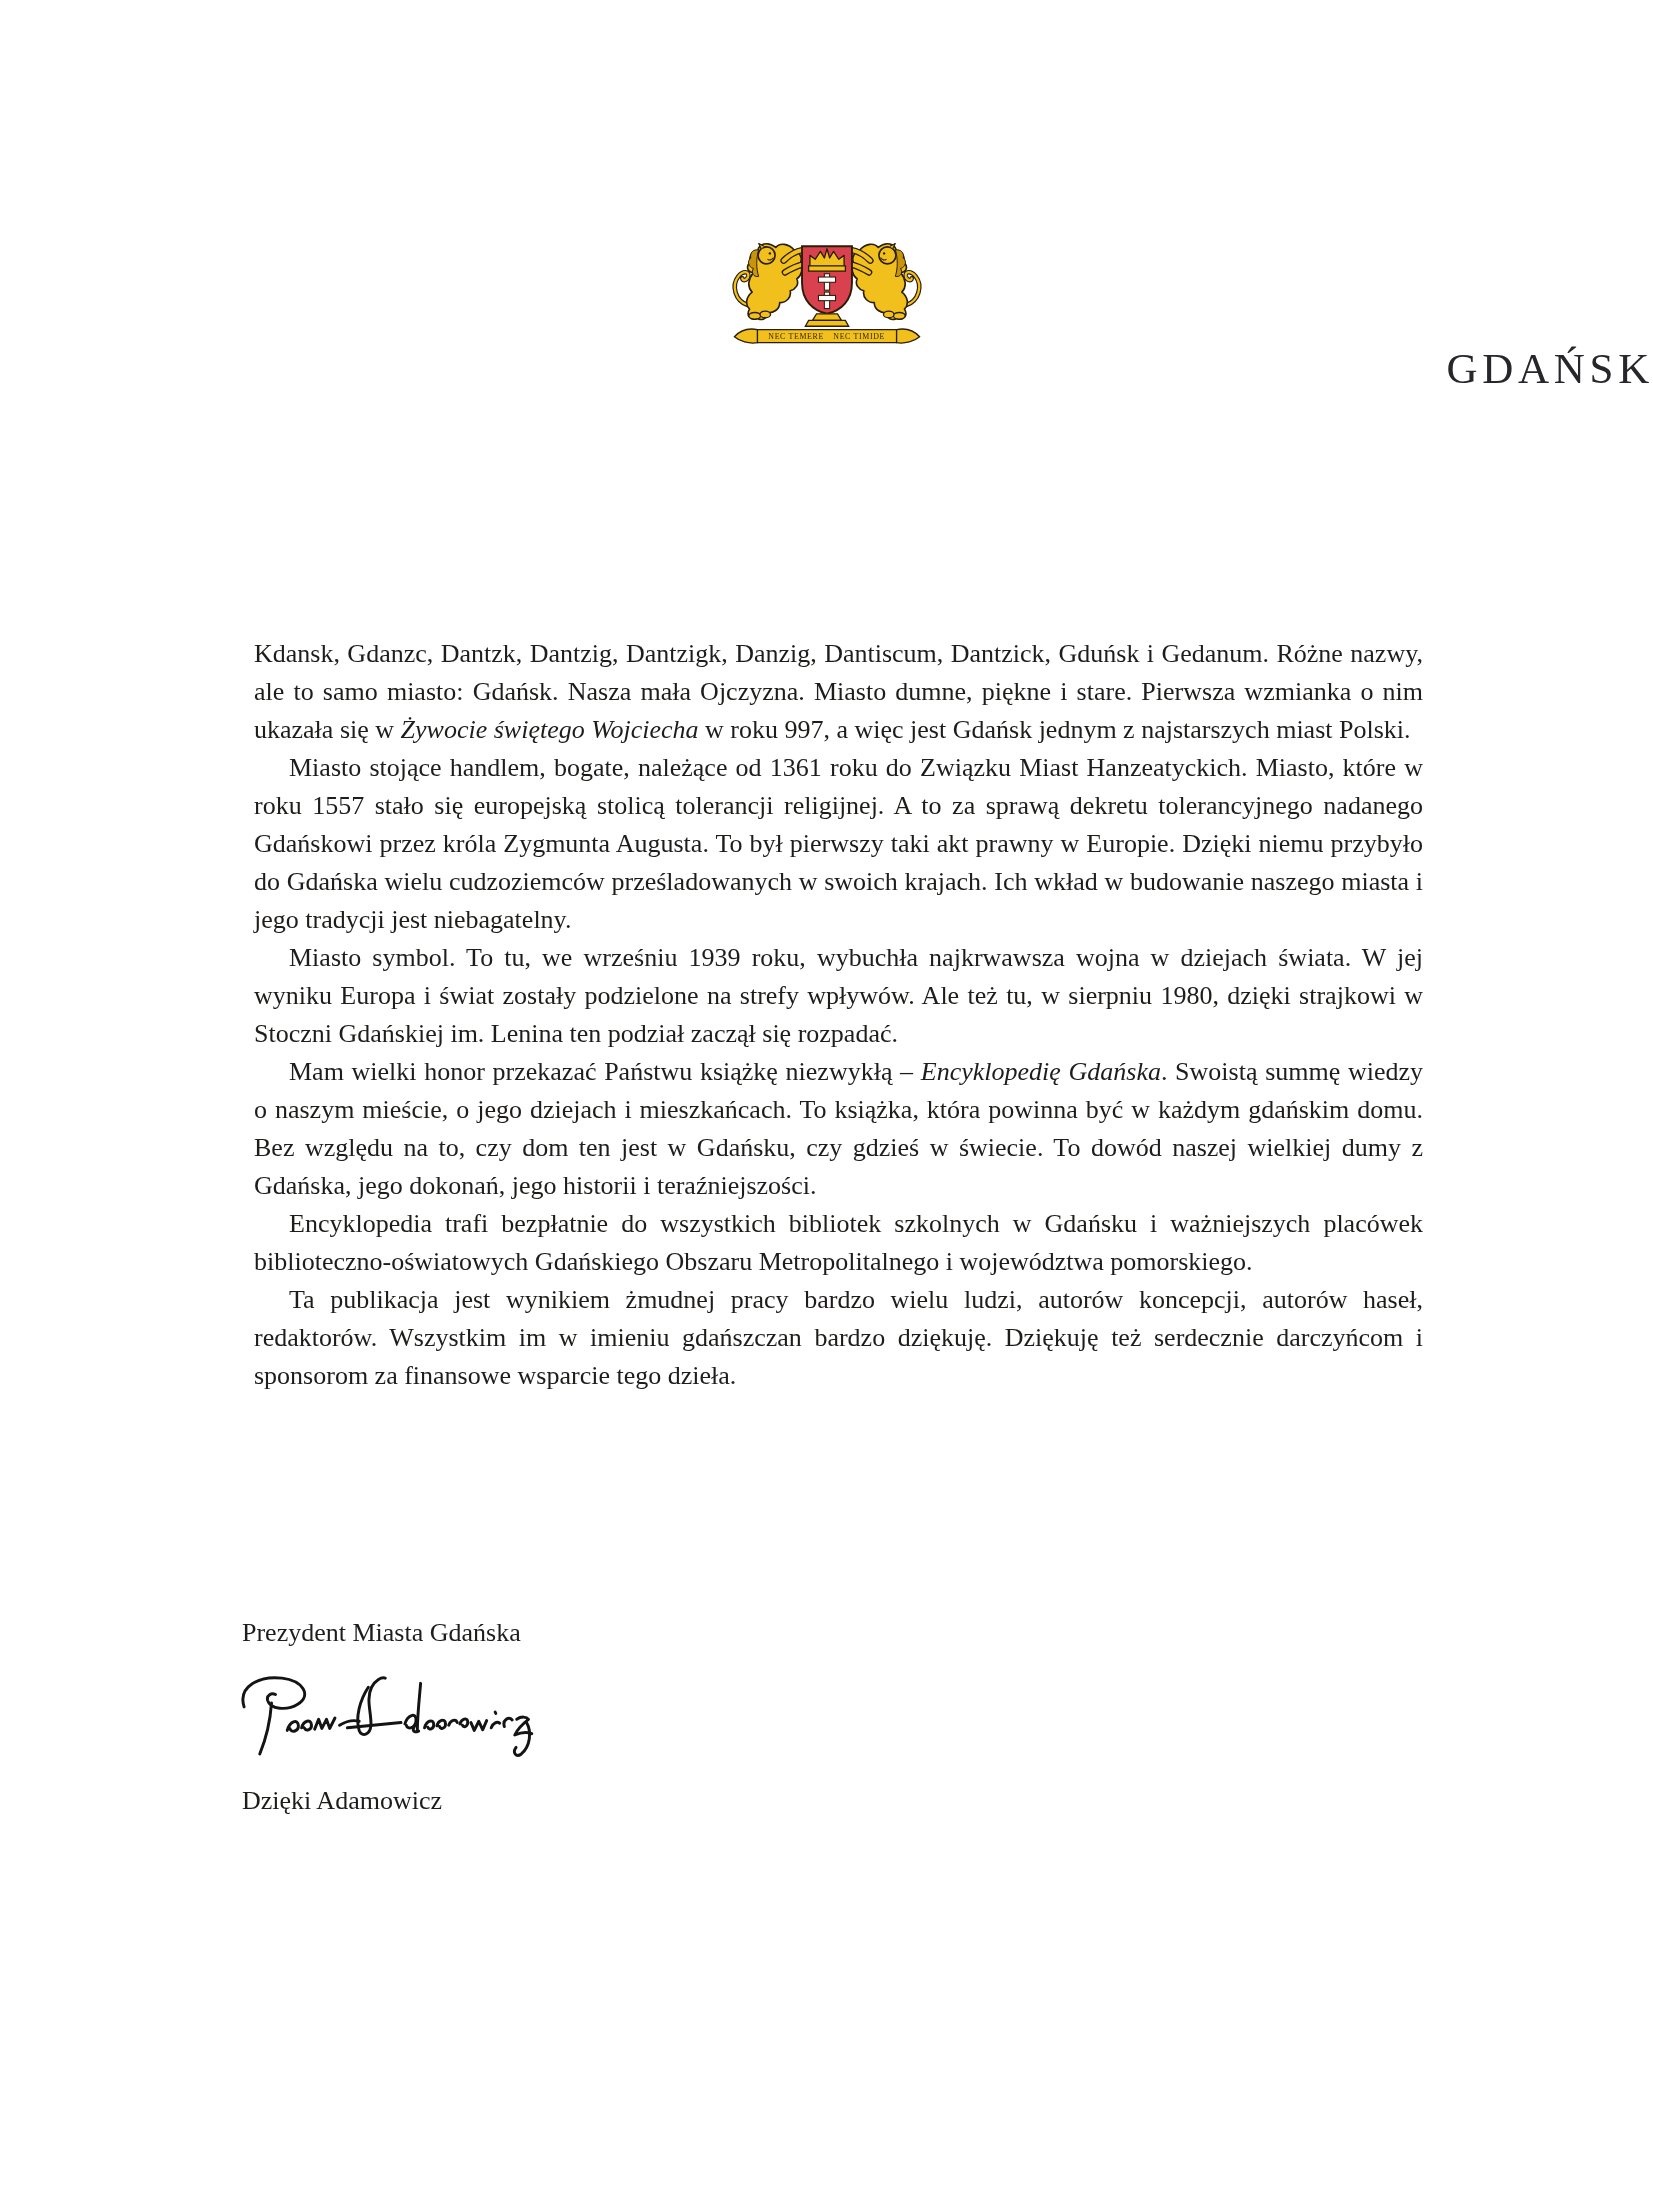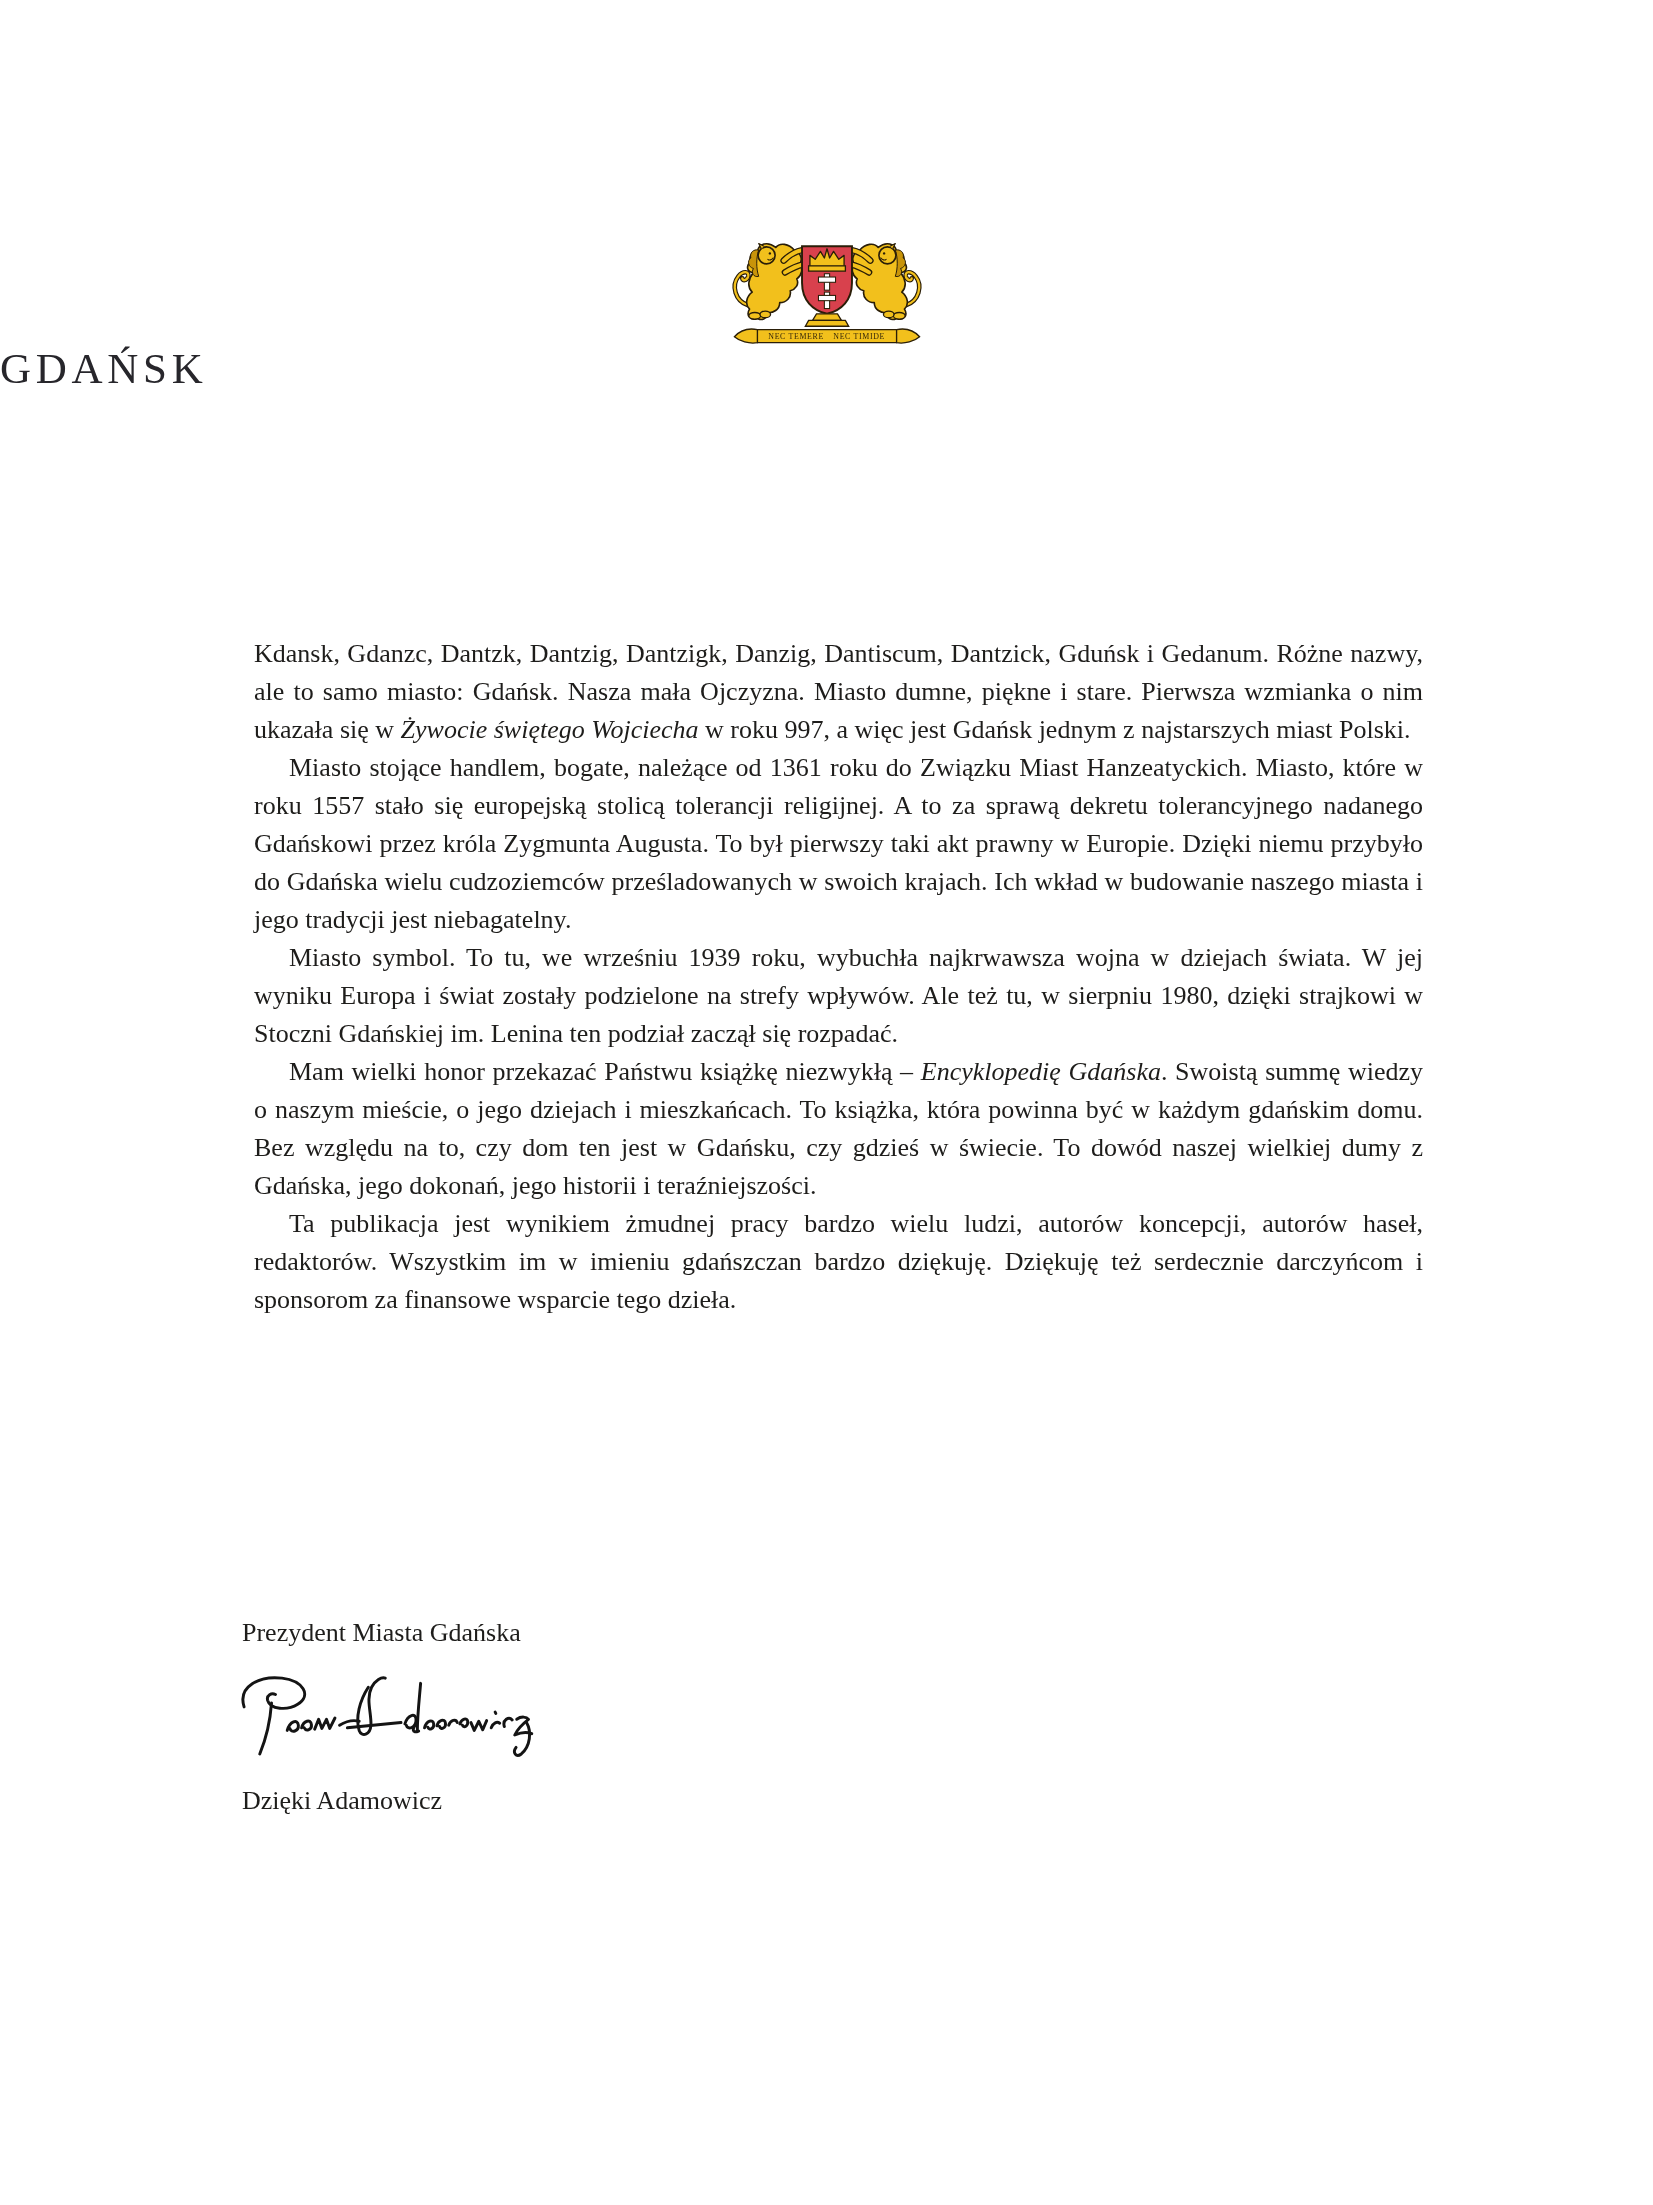--- a/index.html
+++ b/index.html
@@ -10,21 +10,21 @@
     position:relative;
     color:#1e1d1b;
   }
   .page{position:absolute;inset:0;background:#ffffff;}
   .crest{
     position:absolute;top:233px;left:50%;transform:translateX(-50%);
     width:197px;height:113px;
   }
   .city-name{
     position:absolute;top:344px;left:0;width:100%;
-    text-align:left;
+    text-align:right;
     font-size:43px;letter-spacing:4.7px;
     color:#27262b;
     font-family:"Liberation Serif", serif;
   }
   .letter-body{
     position:absolute;left:254px;top:635px;width:1169px;
     font-size:26px;line-height:38px;
     text-align:justify;
     color:#1e1d1b;
   }
@@ -105,20 +105,21 @@
     <text x="199" y="161" text-anchor="middle" font-size="12" letter-spacing="1" font-family="Liberation Serif, serif" fill="#2a1e08">NEC TIMIDE</text>
   </svg>
 
   <div class="city-name">GDAŃSK</div>
 
   <div class="letter-body">
       <p><span>Kdansk, Gdanzc, Dantzk, Dantzig, Dantzigk, Danzig, Dantiscum, Dantzick, Gduńsk i Gedanum. Różne nazwy, ale to samo miasto: Gdańsk. Nasza mała Ojczyzna. Miasto dumne, piękne i stare. Pierwsza wzmianka o nim ukazała się w </span><em>Żywocie świętego Wojciecha</em><span> w roku 997, a więc jest Gdańsk jednym z najstarszych miast Polski.</span></p>
       <p class="indent"><span>Miasto stojące handlem, bogate, należące od 1361 roku do Związku Miast Hanzeatyckich. Miasto, które w roku 1557 stało się europejską stolicą tolerancji religijnej. A to za sprawą dekretu tolerancyjnego nadanego Gdańskowi przez króla Zygmunta Augusta. To był pierwszy taki akt prawny w Europie. Dzięki niemu przybyło do Gdańska wielu cudzoziemców prześladowanych w swoich krajach. Ich wkład w budowanie naszego miasta i jego tradycji jest niebagatelny.</span></p>
       <p class="indent"><span>Miasto symbol. To tu, we wrześniu 1939 roku, wybuchła najkrwawsza wojna w dziejach świata. W jej wyniku Europa i świat zostały podzielone na strefy wpływów. Ale też tu, w sierpniu 1980, dzięki strajkowi w Stoczni Gdańskiej im. Lenina ten podział zaczął się rozpadać.</span></p>
       <p class="indent"><span>Mam wielki honor przekazać Państwu książkę niezwykłą – </span><em>Encyklopedię Gdańska</em><span>. Swoistą summę wiedzy o naszym mieście, o jego dziejach i mieszkańcach. To książka, która powinna być w każdym gdańskim domu. Bez względu na to, czy dom ten jest w Gdańsku, czy gdzieś w świecie. To dowód naszej wielkiej dumy z Gdańska, jego dokonań, jego historii i teraźniejszości.</span></p>
+      <p class="indent"><span>Encyklopedia trafi bezpłatnie do wszystkich bibliotek szkolnych w Gdańsku i ważniejszych placówek biblioteczno-oświatowych Gdańskiego Obszaru Metropolitalnego i województwa pomorskiego.</span></p>
       <p class="indent"><span>Ta publikacja jest wynikiem żmudnej pracy bardzo wielu ludzi, autorów koncepcji, autorów haseł, redaktorów. Wszystkim im w imieniu gdańszczan bardzo dziękuję. Dziękuję też serdecznie darczyńcom i sponsorom za finansowe wsparcie tego dzieła.</span></p>
     </div>
 
   <div class="signoff-title">Prezydent Miasta Gdańska</div>
 
   <svg class="signature" viewBox="0 0 520 150" xmlns="http://www.w3.org/2000/svg" aria-hidden="true">
     <g fill="none" stroke="#141414" stroke-width="4.5" stroke-linecap="round" stroke-linejoin="round">
       <path d="M20,58 C10,26 44,10 78,14 C110,18 124,40 102,54 C86,64 60,62 56,48 C54,40 62,36 68,39"></path>
       <path d="M62,52 C60,80 54,106 44,130"></path>
       <path d="M86,94 C90,80 102,76 103,86 C104,95 92,99 90,91"></path>

